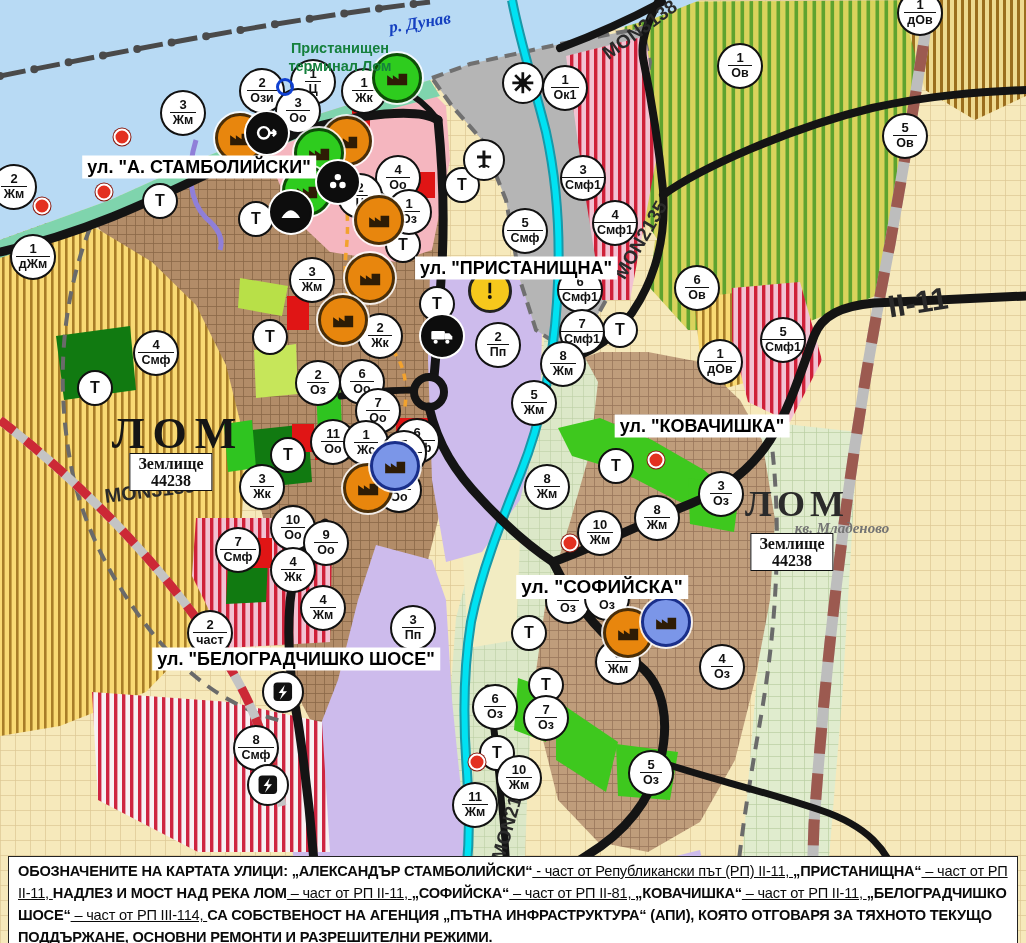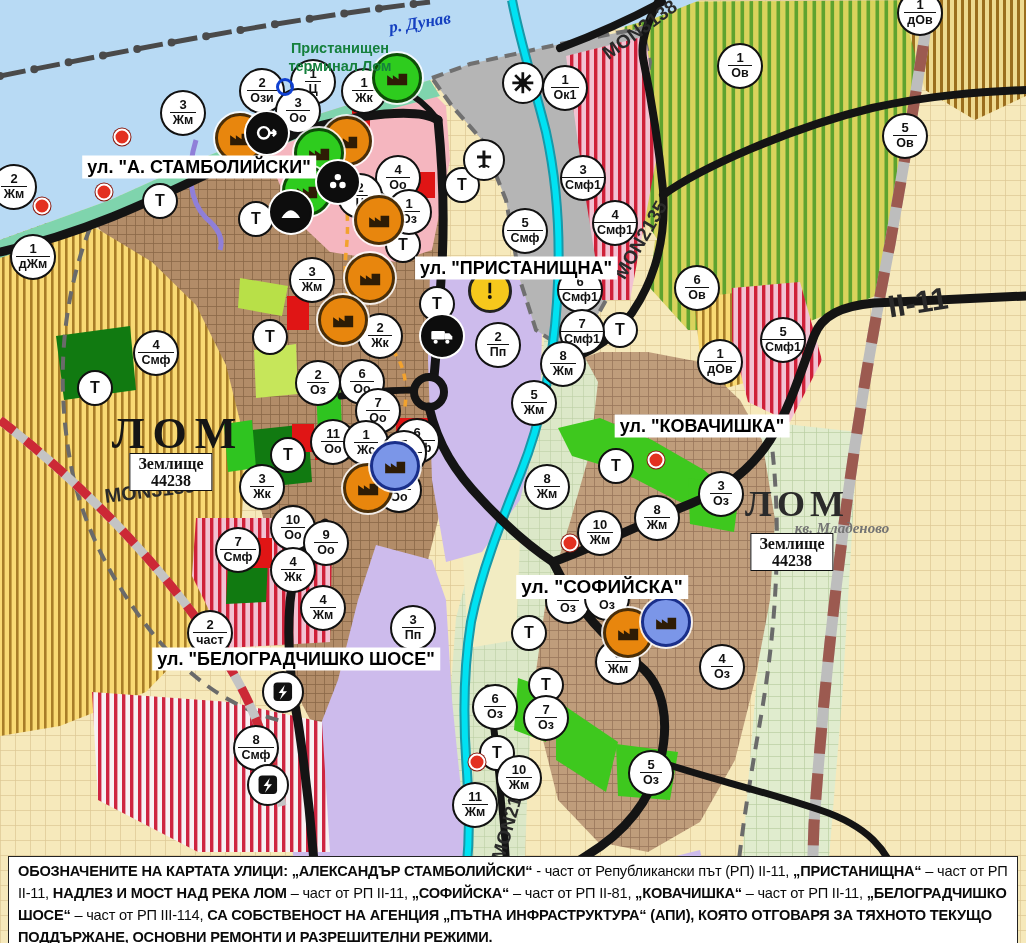--- a/index.html
+++ b/index.html
@@ -57,21 +57,21 @@
     border:1.5px solid #111;text-align:center;font-family:"Liberation Serif",serif;
     font-weight:bold;font-size:16px;line-height:17px;color:#111;padding:1px 8px;z-index:24;}
   .zem-west{left:171px;top:472px;}
   .zem-east{left:792px;top:552px;}
 
   
   #footer{position:absolute;left:8px;right:8px;top:856px;background:#fff;
     border:1.5px solid #222;padding:4px 9px;z-index:100;
     font-size:14.6px;line-height:1.5;color:#0a0a0a;letter-spacing:-0.2px;}
   #footer .b{font-weight:bold;}
-  #footer .r{font-weight:normal;}
+  #footer .r{font-weight:normal;text-decoration:underline;}
 </style>
 </head>
 <body>
 
 <div id="stage">
 
   <svg id="zones" width="1026" height="943" viewBox="0 0 1026 943">
     <defs>
       <pattern id="patYellow" width="7" height="7" patternUnits="userSpaceOnUse">
         <rect width="7" height="7" fill="#f9da74"></rect>

